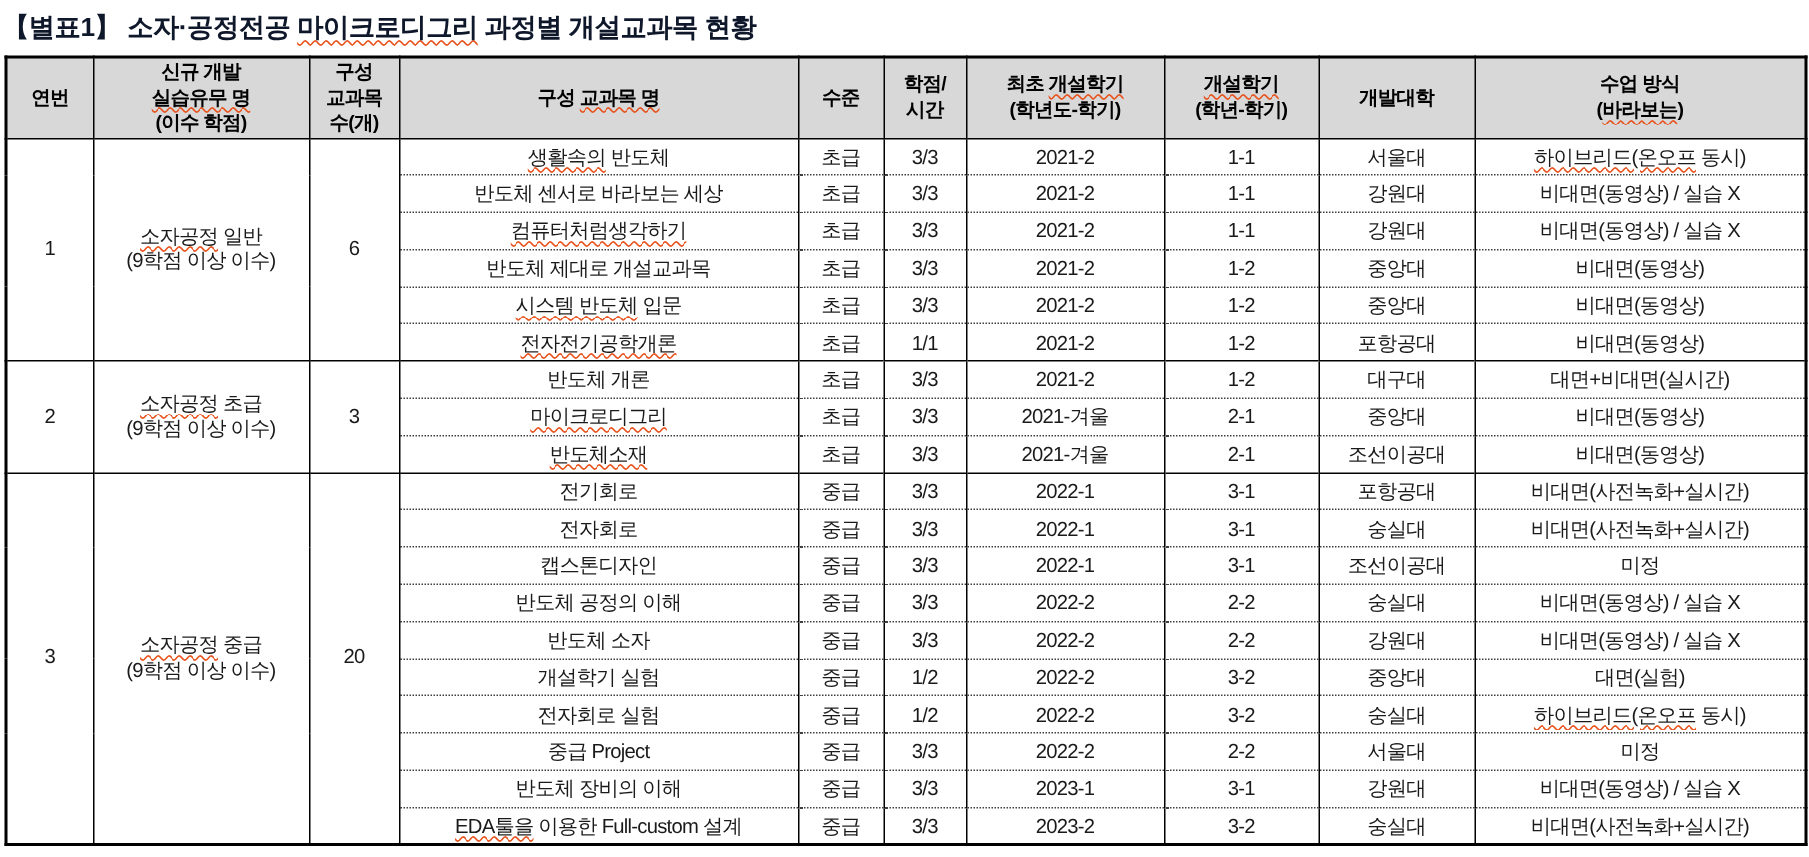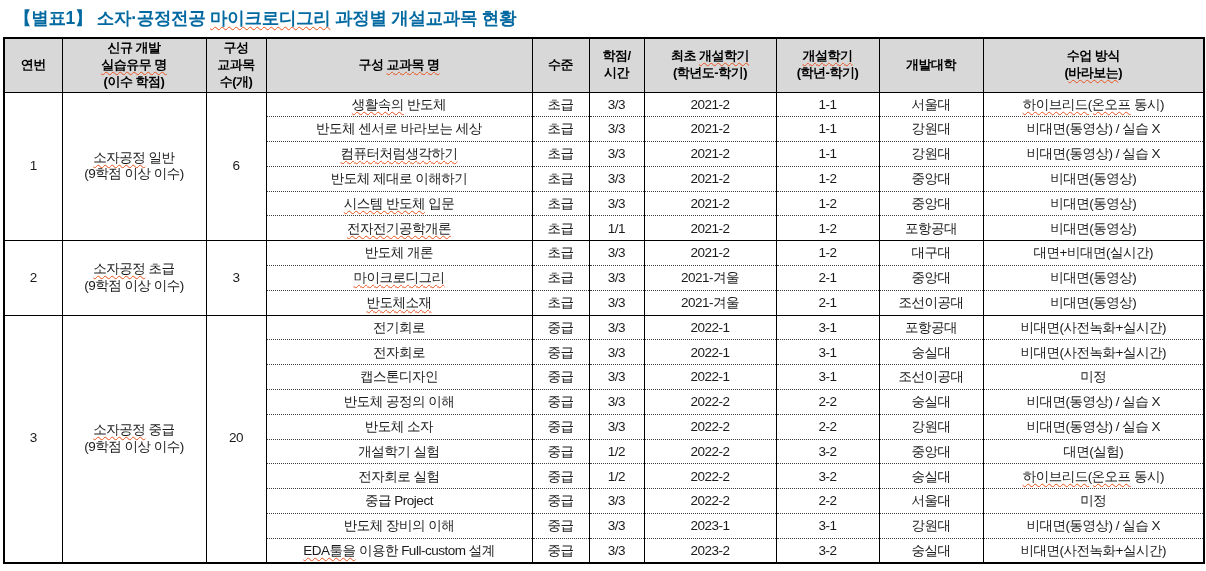--- a/index.html
+++ b/index.html
@@ -9,22 +9,22 @@
     --sp:#e8521c;
   }
   *{box-sizing:border-box;}
   html,body{margin:0;padding:0;}
   body{
     width:1206px;height:571px;background:#ffffff;
     font-family:"Liberation Sans","DejaVu Sans",sans-serif;
     color:var(--text);
   }
   .page-title{
-    font-size:17.5px;font-weight:bold;color:#0369a1;
-    margin:6px 0 0 14px;letter-spacing:-0.3px;
+    font-size:17.5px;font-weight:bold;color:#0f172a;
+    margin:6px 0 0 2px;letter-spacing:-0.3px;
   }
   table.course-table{
     border-collapse:collapse;table-layout:fixed;
     margin:7px 0 0 3px;border:2px solid var(--border);
   }
   .course-table th{
     background:var(--header-bg);border:1px solid var(--border);
     font-size:13px;font-weight:bold;text-align:center;vertical-align:middle;
     height:54px;line-height:1.3;padding:0 1px;color:#000;
     letter-spacing:-0.5px;
@@ -107,21 +107,21 @@
       <tr class="course-row">
         <td><span class="sp">컴퓨터처럼생각하기</span></td>
         <td>초급</td>
         <td>3/3</td>
         <td>2021-2</td>
         <td>1-1</td>
         <td>강원대</td>
         <td>비대면(동영상) / 실습 X</td>
       </tr>
       <tr class="course-row">
-        <td>반도체 제대로 이해하기</td>
+        <td>반도체 제대로 개설교과목</td>
         <td>초급</td>
         <td>3/3</td>
         <td>2021-2</td>
         <td>1-2</td>
         <td>중앙대</td>
         <td>비대면(동영상)</td>
       </tr>
       <tr class="course-row">
         <td><span class="sp">시스템 반도체</span> 입문</td>
         <td>초급</td>

